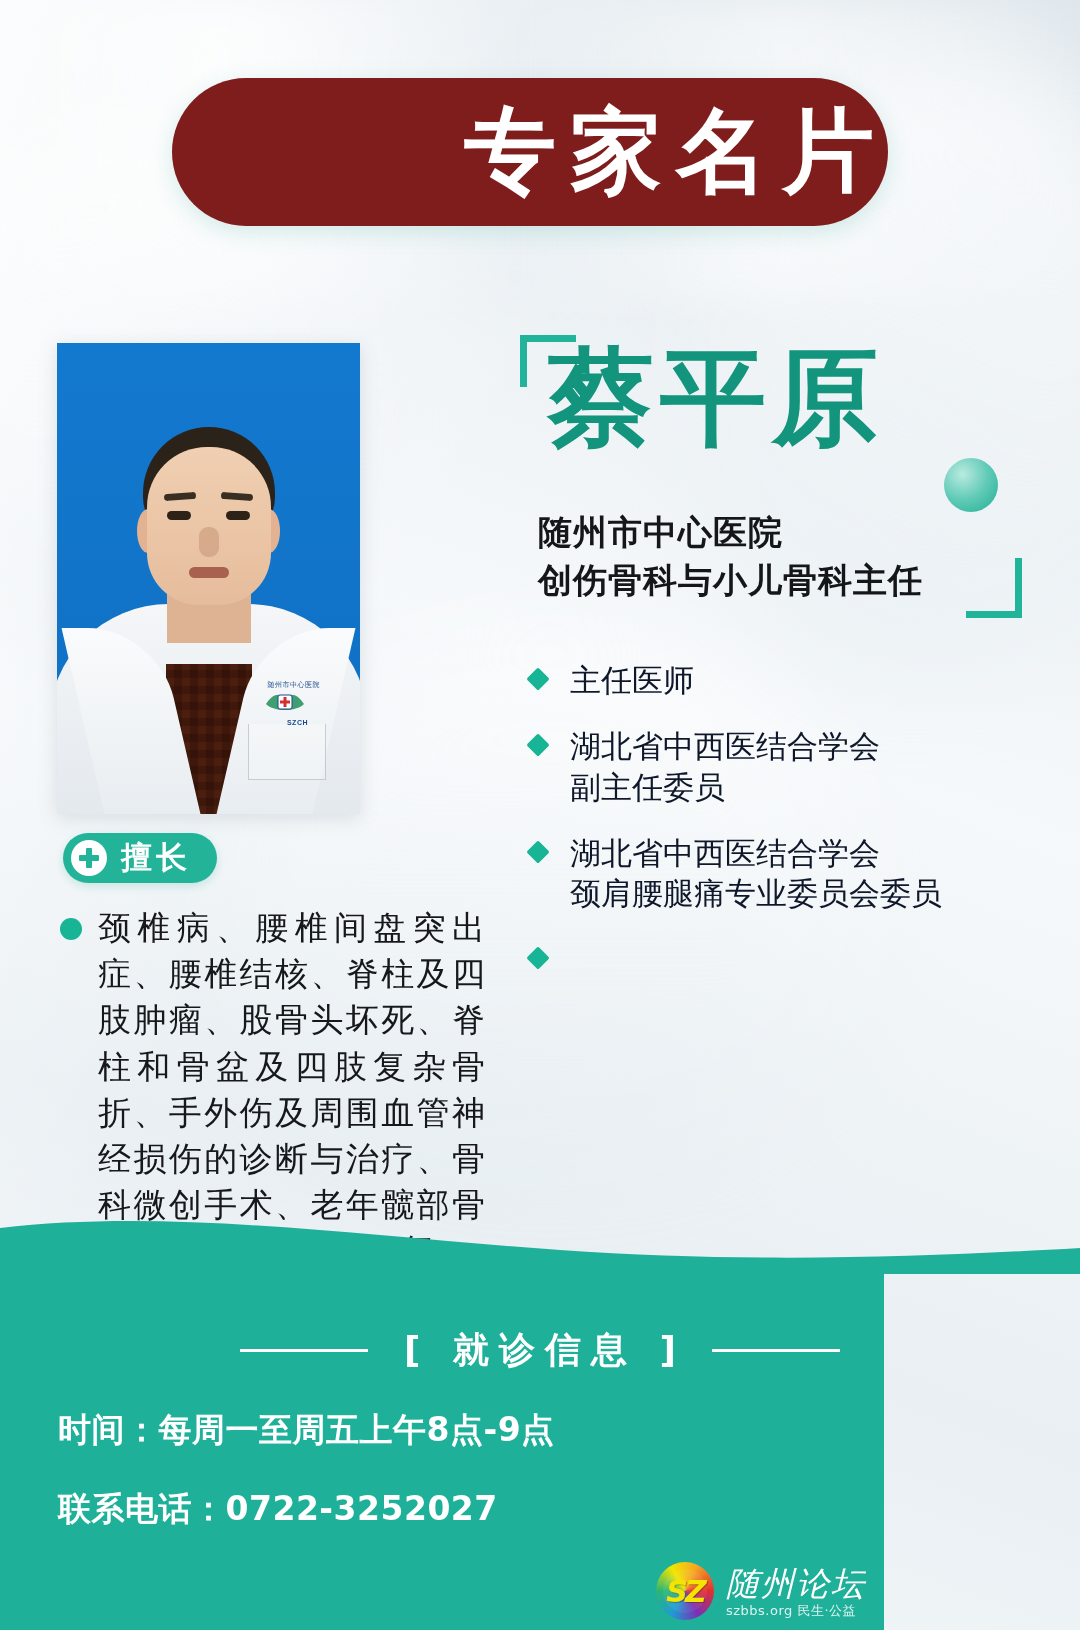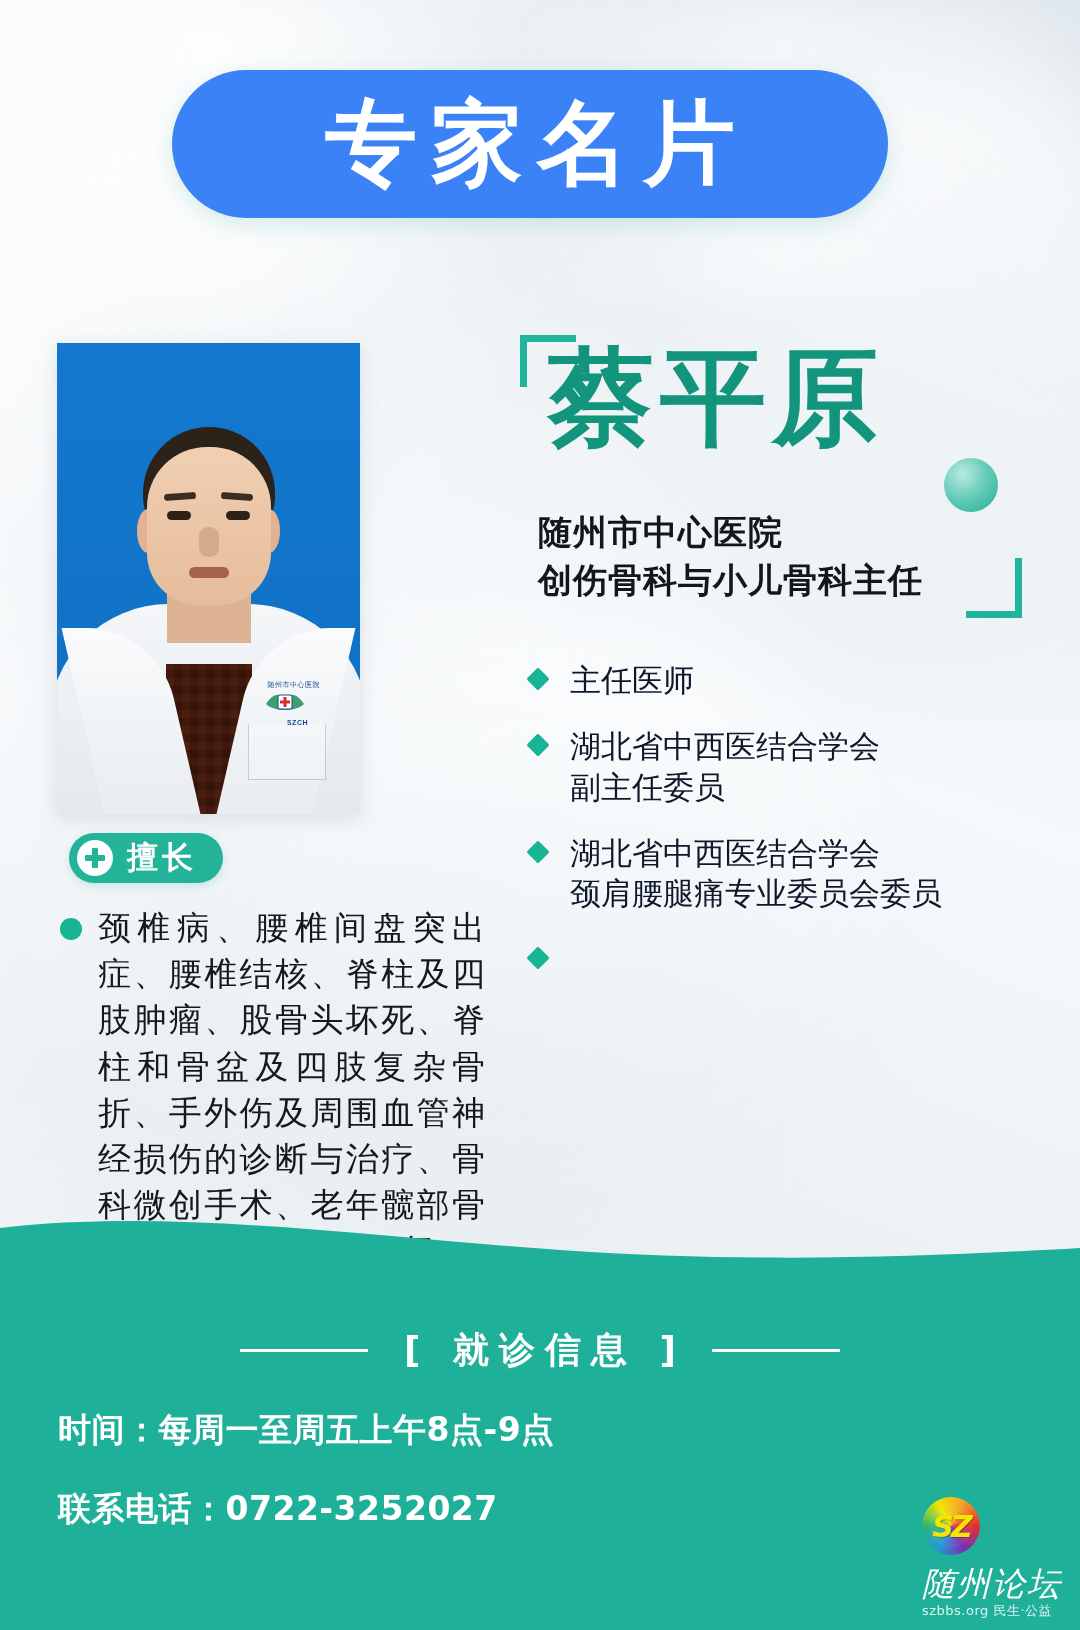--- a/index.html
+++ b/index.html
@@ -35,25 +35,25 @@
     filter:blur(52px); border-radius:45%;
   }
   .bg-streak{
     position:absolute; left:0; top:0; width:1080px; height:300px;
     background:linear-gradient(92deg,rgba(255,255,255,0.0) 0%,rgba(255,255,255,0.7) 20%,rgba(228,236,241,0.2) 48%,rgba(255,255,255,0.6) 72%,rgba(232,239,243,0.1) 100%);
     filter:blur(18px);
   }
 
   
   .header-banner{
-    position:absolute; left:172px; top:70px;
+    position:absolute; left:172px; top:78px;
     width:716px; height:148px;
-    background:#3b82f6;
+    background:#7f1d1d;
     border-radius:74px;
-    display:flex; align-items:center; justify-content:center;
+    display:flex; align-items:center; justify-content:flex-end;
     box-shadow:0 6px 22px rgba(35,160,140,0.18);
   }
   .header-title{
     color:#ffffff;
     font-size:92px;
     font-weight:bold;
     letter-spacing:14px;
     text-indent:14px;
     line-height:1;
     font-family:"DejaVu Sans","Liberation Sans",sans-serif;
@@ -182,21 +182,21 @@
     border-radius:2px;
   }
   .cred-text{
     font-size:31px; color:#0f172a; line-height:1.30;
     font-family:"DejaVu Sans","Liberation Sans",sans-serif;
     white-space:pre-line; letter-spacing:0px;
   }
 
   
   .spec-badge{
-    position:absolute; left:69px; top:833px;
+    position:absolute; left:63px; top:833px;
     height:50px; padding:0 26px 0 8px;
     background:#23b399; border-radius:25px;
     display:flex; align-items:center; gap:14px;
     box-shadow:0 3px 10px rgba(35,160,140,0.2);
   }
   .spec-cross{
     width:36px; height:36px; border-radius:50%;
     background:#ffffff; position:relative; flex:0 0 36px;
   }
   .spec-cross::before,.spec-cross::after{
@@ -216,21 +216,21 @@
     flex:0 0 22px; margin-top:13px; margin-right:16px;
   }
   .spec-text{
     font-size:33px; color:#16181c; line-height:1.40;
     text-align:justify; text-align-last:justify;
     font-family:"DejaVu Sans","Liberation Sans",sans-serif;
   }
 
   
   .footer{
-    position:absolute; left:0; bottom:0; width:1080px; height:370px;
+    position:absolute; left:0; bottom:0; width:884px; height:370px;
     background:#1fb09a;
   }
   .footer-wave{
     position:absolute; left:0; top:-46px; width:1080px; height:60px;
     overflow:hidden; line-height:0;
   }
   .footer-wave svg{ display:block; width:1080px; height:60px; }
   .footer-head{
     position:absolute; left:0; top:66px; width:1080px;
     display:flex; align-items:center; justify-content:center; gap:26px;
@@ -242,21 +242,21 @@
     font-family:"DejaVu Sans","Liberation Sans",sans-serif;
   }
   .footer-lines{ position:absolute; left:58px; top:148px; }
   .f-line{
     color:#ffffff; font-size:33px; font-weight:bold;
     letter-spacing:0.5px; margin-bottom:34px; white-space:nowrap;
     font-family:"DejaVu Sans","Liberation Sans",sans-serif;
   }
 
   
-  .logo{ position:absolute; right:18px; bottom:10px; display:flex; align-items:flex-start; gap:12px;flex-direction:column; }
+  .logo{ position:absolute; right:18px; bottom:10px; display:flex; align-items:flex-end; gap:12px; }
   .logo-mark{
     width:58px; height:58px; border-radius:50%;
     background:conic-gradient(from 210deg,#1f9bd4 0deg,#2bb673 60deg,#f2e500 120deg,#f5a623 175deg,#e03030 240deg,#7b2fb5 300deg,#1f9bd4 360deg);
     display:flex; align-items:center; justify-content:center;
     position:relative;
   }
   .logo-mark::after{
     content:""; position:absolute; left:7px; top:7px; right:7px; bottom:7px;
     border-radius:50%; background:rgba(255,255,255,0.06);
   }

